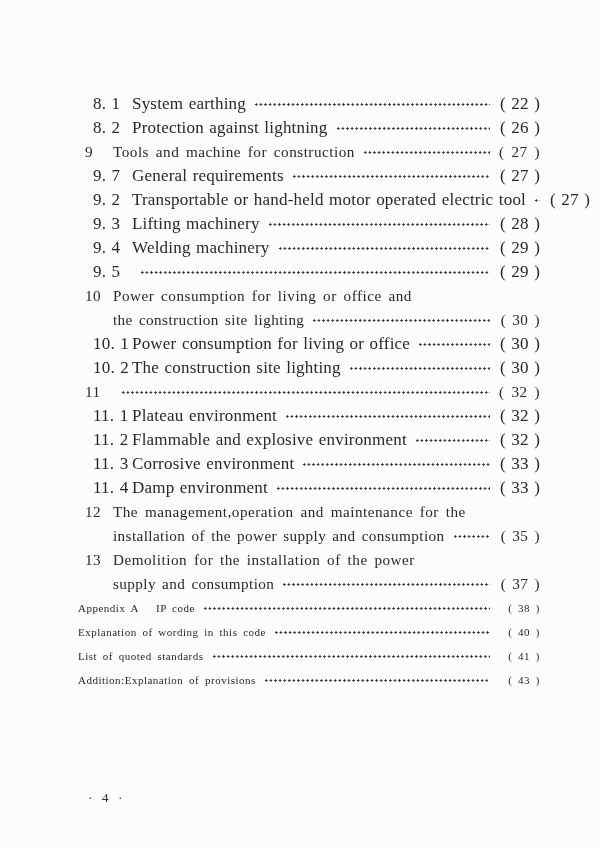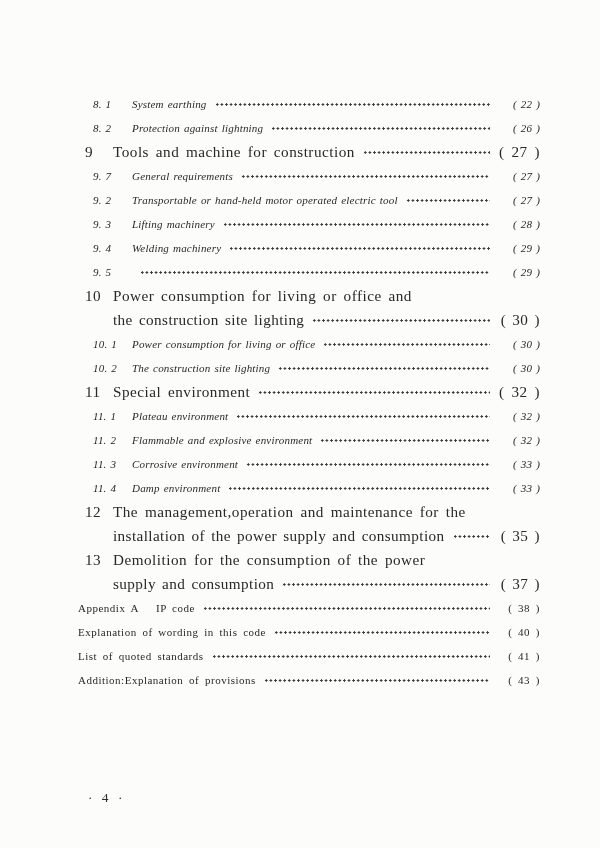--- a/index.html
+++ b/index.html
@@ -36,25 +36,24 @@
     background-repeat: repeat-x;
     background-position: 0 52%;
   }
   .pagenum {
     flex: 0 0 auto;
     min-width: 45px;
     text-align: right;
   }
   
   .row.sub {
-    font-size: 11px;
+    font-size: 17px;
     padding-left: 15px;
     letter-spacing: 0.2px;
     word-spacing: 1px;
-    font-style: italic;
   }
   .row.sub .num { width: 39px; }
   
   .row.chapter {
     font-size: 15.2px;
     padding-left: 7px;
     letter-spacing: 0.5px;
     word-spacing: 2.5px;
   }
   .row.chapter .num { width: 28px; }
@@ -162,21 +161,20 @@
 
     <div class="row sub">
       <span class="num">10. 2</span>
       <span class="title">The construction site lighting</span>
       <span class="leader"></span>
       <span class="pagenum">( 30 )</span>
     </div>
 
     <div class="row chapter">
       <span class="num">11</span>
-      <span class="title">Special environment</span>
       <span class="leader"></span>
       <span class="pagenum">( 32 )</span>
     </div>
 
     <div class="row sub">
       <span class="num">11. 1</span>
       <span class="title">Plateau environment</span>
       <span class="leader"></span>
       <span class="pagenum">( 32 )</span>
     </div>
@@ -208,21 +206,21 @@
     </div>
 
     <div class="row cont">
       <span class="title">installation of the power supply and consumption</span>
       <span class="leader"></span>
       <span class="pagenum">( 35 )</span>
     </div>
 
     <div class="row chapter">
       <span class="num">13</span>
-      <span class="title">Demolition for the consumption of the power</span>
+      <span class="title">Demolition for the installation of the power</span>
     </div>
 
     <div class="row cont">
       <span class="title">supply and consumption</span>
       <span class="leader"></span>
       <span class="pagenum">( 37 )</span>
     </div>
 
     <div class="row top">
       <span class="num">Appendix A</span>

